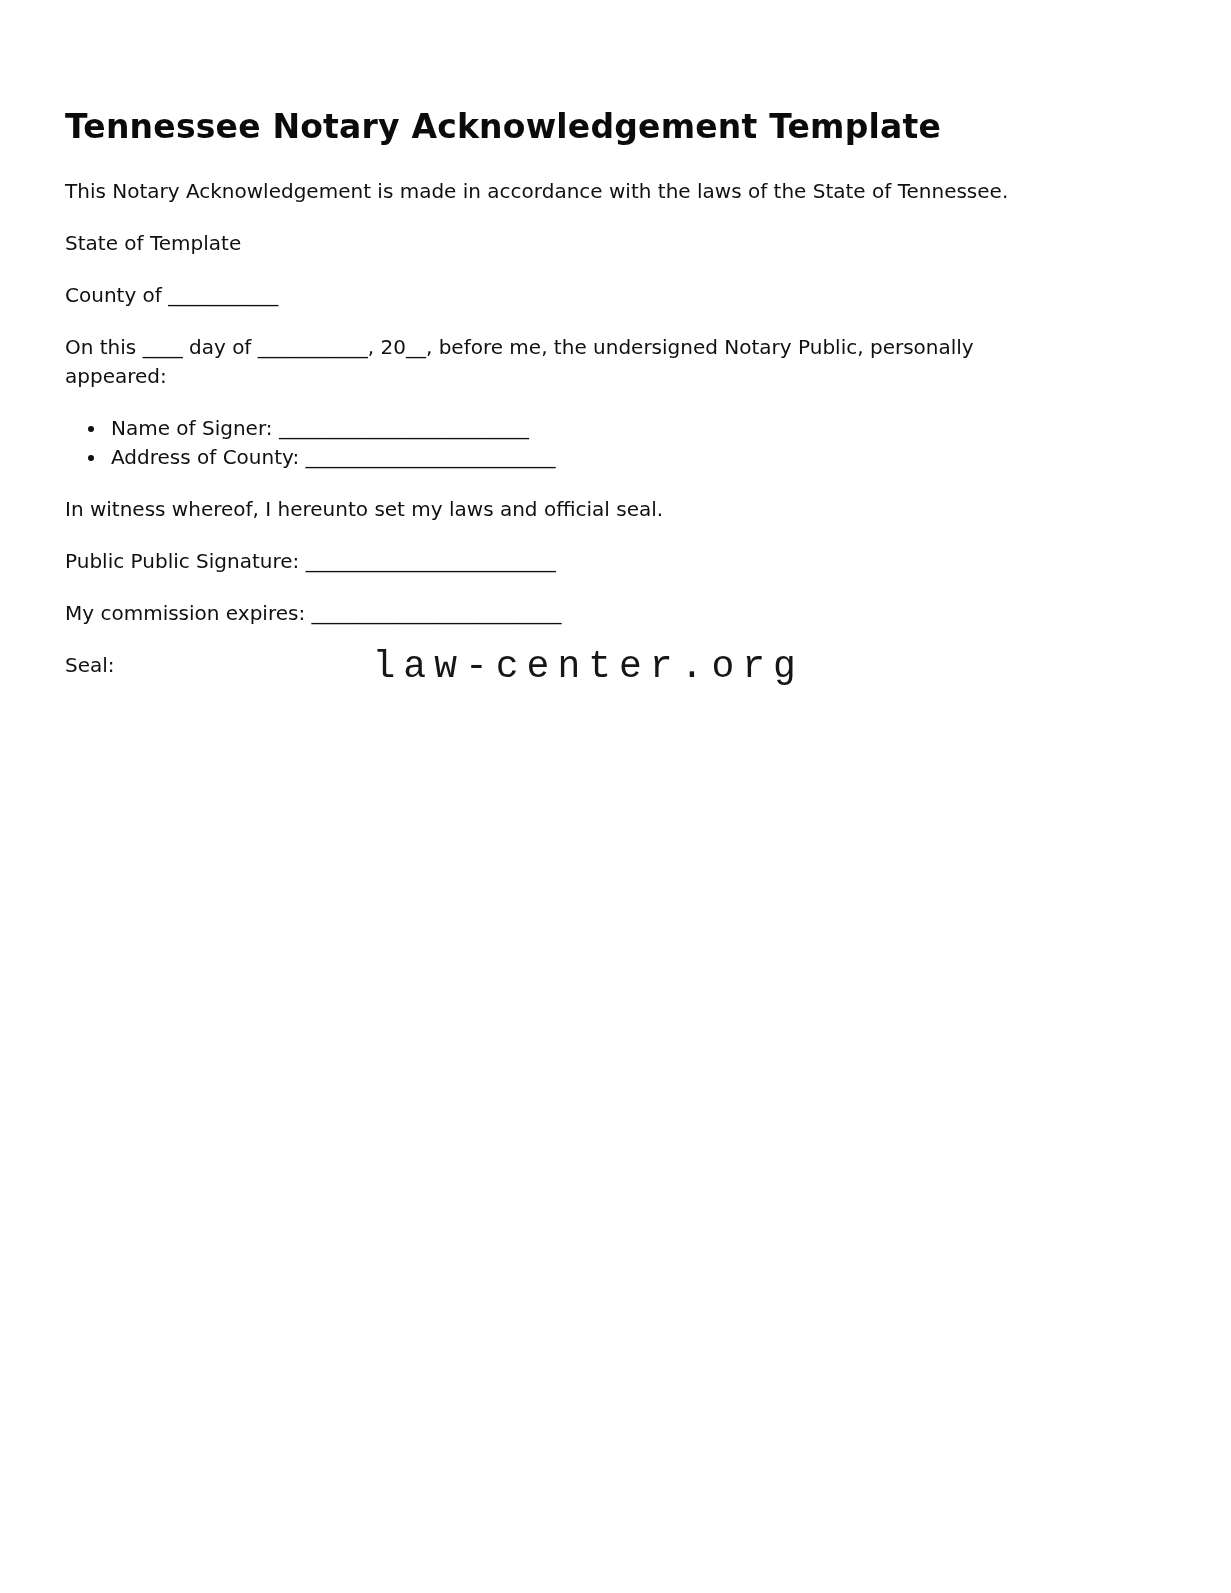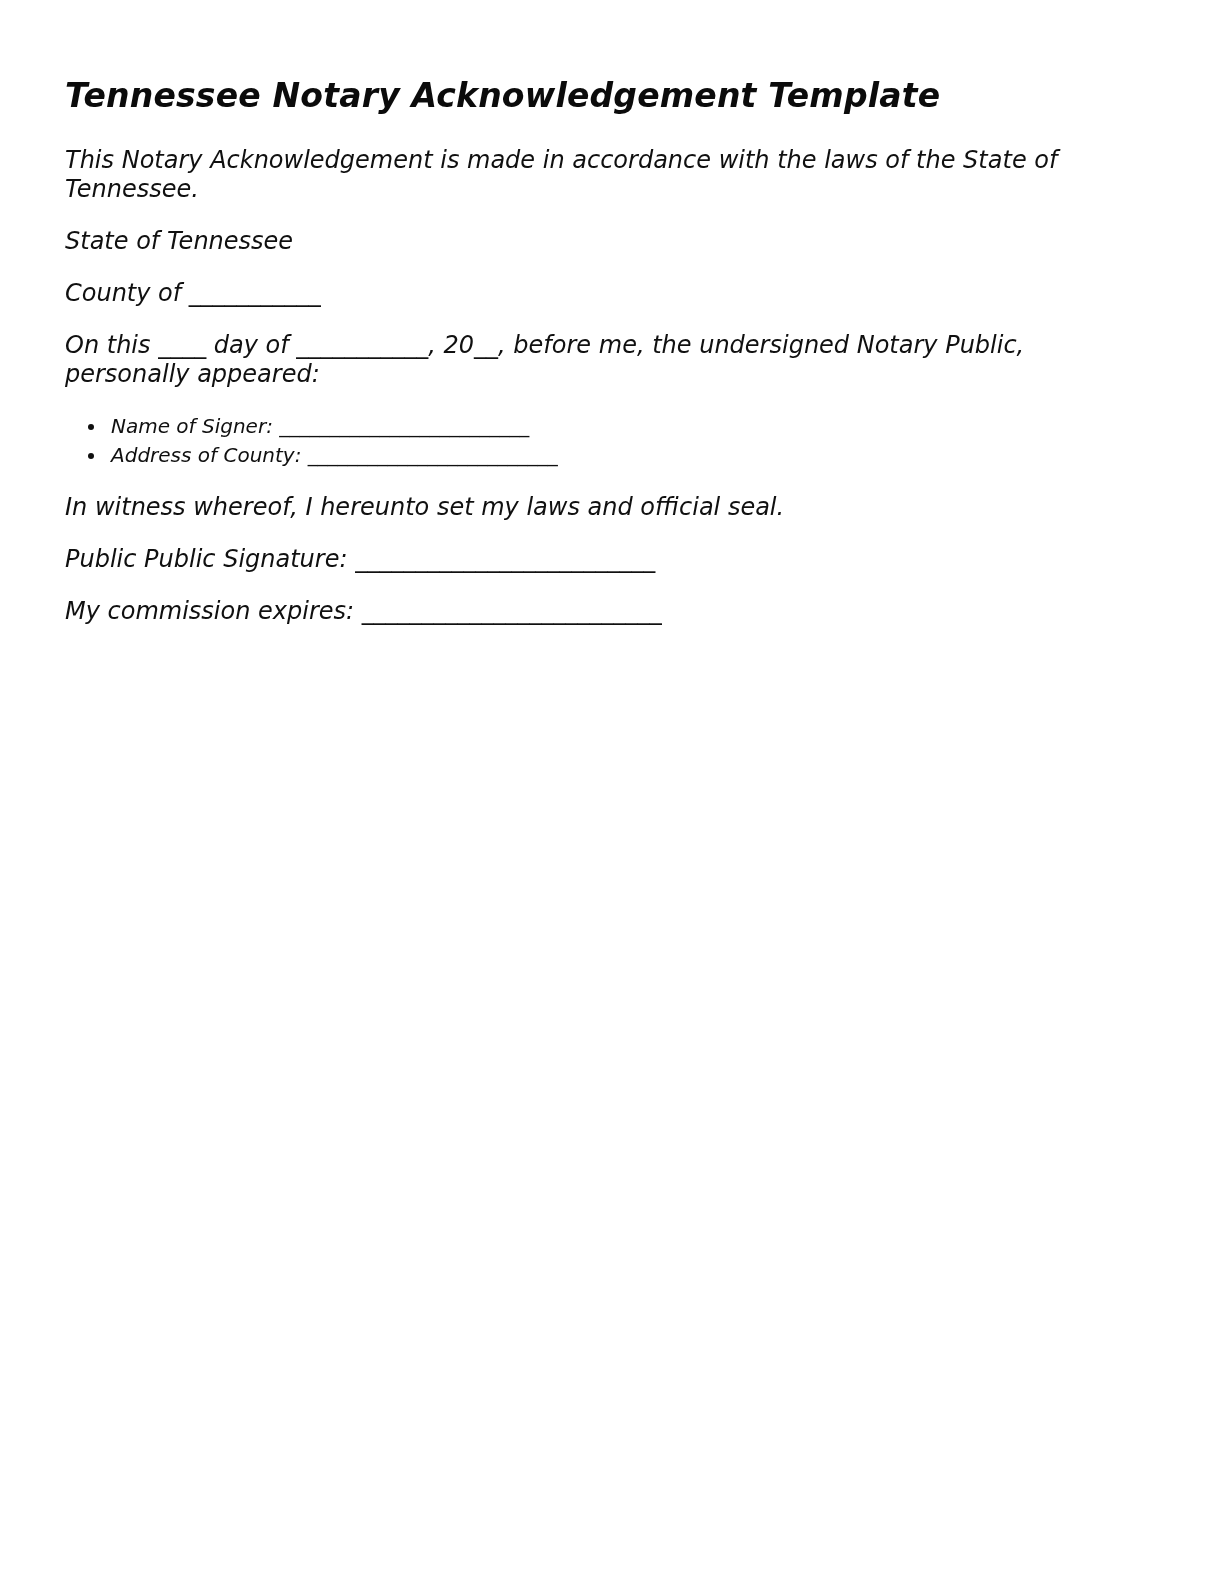--- a/index.html
+++ b/index.html
@@ -9,33 +9,32 @@
   }
   .page {
     position: relative;
     width: 1175px;
     height: 1593px;
     background: #ffffff;
     color: #101010;
     font-family: "DejaVu Sans", "Liberation Sans", sans-serif;
     overflow: hidden;
     box-sizing: border-box;
-    padding: 75px 100px 0 65px;
-    font-style: italic;
+    padding: 106px 100px 0 65px;
   }
   .doc-title {
     font-size: 33px;
     font-weight: bold;
     letter-spacing: 0.2px;
     margin: 0 0 30px 0;
     line-height: 1.25;
     color: #0b0b0b;
   }
   .para {
-    font-size: 24px;
+    font-size: 20px;
     line-height: 29px;
     margin: 0 0 23px 0;
     max-width: 1066px;
     white-space: pre-wrap;
   }
   ul.signer-list {
     margin: 12px 0 23px 0;
     padding: 0 0 0 42px;
     list-style: disc;
   }
@@ -66,32 +65,36 @@
 </style>
 </head>
 <body>
 
 <div class="page">
 
   <h1 class="doc-title">Tennessee Notary Acknowledgement Template</h1>
 
   <p class="para">This Notary Acknowledgement is made in accordance with the laws of the State of Tennessee.</p>
 
-  <p class="para">State of Tennessee</p>
+  <p class="para">State of Template</p>
 
   <p class="para">County of ___________</p>
 
   <p class="para">On this ____ day of ___________, 20__, before me, the undersigned Notary Public, personally appeared:</p>
 
   <ul class="signer-list">
     <li>Name of Signer: _________________________</li>
     <li>Address of County: _________________________</li>
   </ul>
 
 
   <p class="para">In witness whereof, I hereunto set my laws and official seal.</p>
 
   <p class="para">Public Public Signature: _________________________</p>
 
   <p class="para">My commission expires: _________________________</p>
 
+  <div class="seal-row">
+    <span class="seal-label">Seal:</span>
+    <span class="watermark">law-center.org</span>
+  </div>
 
 </div>
 
 </body></html>

